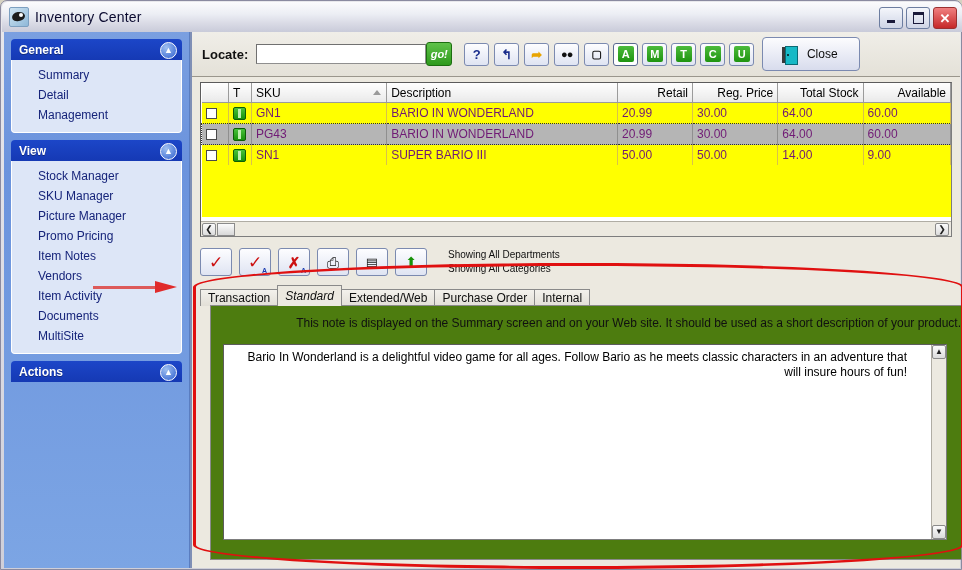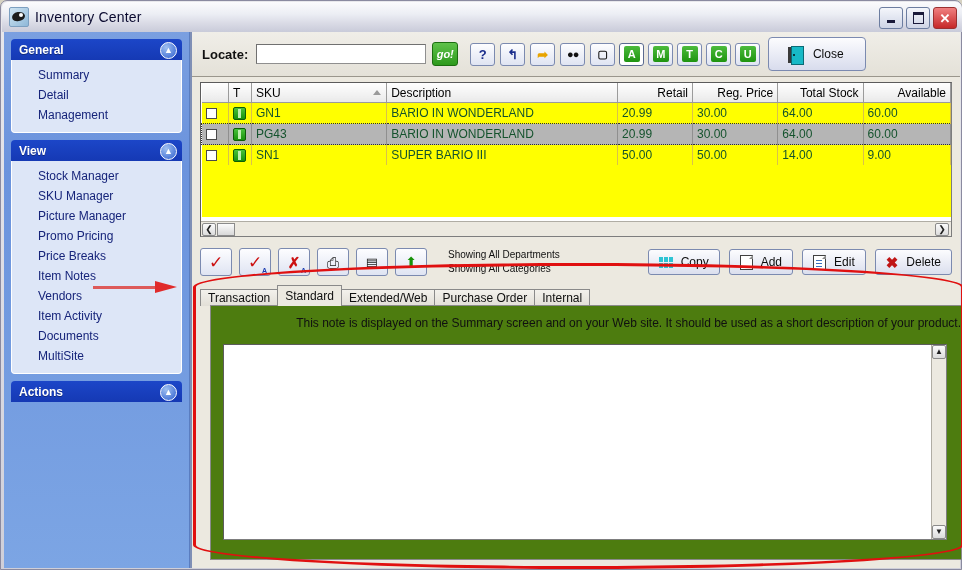--- a/index.html
+++ b/index.html
@@ -118,21 +118,21 @@
     display:flex;align-items:center;
   }
   #locate-label{margin-left:10px;font-size:13px;font-weight:bold;color:#101010;}
   #locate-input{
     margin-left:8px;width:170px;height:20px;box-sizing:border-box;
     border:1px solid #8f8f8f;border-top-color:#707070;border-left-color:#707070;
     background:#ffffff;font-family:"Liberation Sans",sans-serif;font-size:12px;
     padding:0 3px;
   }
   .go-btn{
-    margin-left:6px;width:24px;height:22px;border-radius:3px;
+    width:24px;height:22px;border-radius:3px;
     background:linear-gradient(to bottom,#5fc24a,#2e9a1c);
     border:1px solid #1c6e10;
     color:#ffffff;font-size:11px;font-weight:bold;font-style:italic;
     display:flex;align-items:center;justify-content:center;
     cursor:pointer;line-height:1;
   }
   .tb-btn{
     margin-left:5px;width:25px;height:23px;box-sizing:border-box;
     border:1px solid #7b8ab0;border-radius:3px;
     background:linear-gradient(to bottom,#fdfdff,#dfe4f2);
@@ -183,21 +183,21 @@
     height:19px;padding:0 4px;
     background:linear-gradient(to bottom,#ffffff,#e9e9e9);
     border-right:1px solid #9b9b9b;border-bottom:1px solid #9b9b9b;
     font-weight:normal;color:#000000;text-align:left;
     white-space:nowrap;position:relative;
   }
   table.grid th.num{text-align:right;}
   table.grid td{
     height:20px;padding:0 4px;white-space:nowrap;
     border-right:1px solid #d9c14a;
-    color:#14532d;
+    color:#701a75;
   }
   table.grid td.num{text-align:left;}
   tr.row{background:#ffff00;}
   tr.row.sel{background:#b5b5b5;}
   tr.row.sel td{border-right-color:#8f8f8f;}
   tr.row.sel td:first-child{border-top:1px dotted #303030;border-bottom:1px dotted #303030;border-left:1px dotted #303030;}
   tr.row.sel td{border-top:1px dotted #303030;border-bottom:1px dotted #303030;}
   td.chk{padding-left:5px;}
   .cbox{
     width:11px;height:11px;box-sizing:border-box;
@@ -282,21 +282,21 @@
   .tab{
     height:17px;box-sizing:border-box;padding:0 7px;
     border:1px solid #8a8a8a;border-bottom:none;
     background:linear-gradient(to bottom,#f3f1ec,#e2dfd7);
     color:#101010;display:flex;align-items:center;cursor:pointer;
     margin-right:-1px;
   }
   .tab.active{
     height:21px;margin-top:-4px;
     background:#ece9e0;border-color:#8a8a8a;
-    position:relative;z-index:3;
+    position:relative;z-index:3;font-style:italic;
   }
   #tabpanel{
     position:absolute;left:10px;top:17px;width:752px;height:255px;
     box-sizing:border-box;
     border:1px solid #8a8a8a;background:#4d7c0f;text-align:right;
   }
   #note-hint{
     margin:10px 0 0 14px;font-size:12px;color:#101010;
   }
   #note-box{
@@ -385,21 +385,20 @@
       <div class="panel">
         <div class="panel-head">
           <span class="ttl">View</span>
           <span class="chev">▲</span>
         </div>
         <div class="panel-body">
           <div class="s-item">Stock Manager</div>
           <div class="s-item">SKU Manager</div>
           <div class="s-item">Picture Manager</div>
           <div class="s-item">Promo Pricing</div>
-          <div class="s-item">Price Breaks</div>
           <div class="s-item">Item Notes</div>
           <div class="s-item">Vendors</div>
           <div class="s-item">Item Activity</div>
           <div class="s-item">Documents</div>
           <div class="s-item">MultiSite</div>
         </div>
       </div>
 
       <div class="panel">
         <div class="panel-head">
@@ -548,58 +547,34 @@
         </div>
         <div class="act-btn">
           <span style="font-size:14px;line-height:1;color:#179209;">⬆</span>
         </div>
 
         <div class="showing">
           <div>Showing All Departments</div>
           <div>Showing All Categories</div>
         </div>
 
-        <div class="right-btns">
-          <div class="rb">
-            <span class="copygrid">
-                <i></i>
-                <i></i>
-                <i></i>
-                <i></i>
-                <i></i>
-                <i></i>
-              </span>
-            <span>Copy</span>
-          </div>
-          <div class="rb">
-            <span class="pageico"></span>
-            <span>Add</span>
-          </div>
-          <div class="rb">
-            <span class="pageico lines"></span>
-            <span>Edit</span>
-          </div>
-          <div class="rb">
-            <span class="xred">✖</span>
-            <span>Delete</span>
-          </div>
-        </div>
       </div>
 
       <div id="notes">
         <div id="tabstrip">
           <div class="tab">Transaction</div>
           <div class="tab active">Standard</div>
           <div class="tab">Extended/Web</div>
           <div class="tab">Purchase Order</div>
           <div class="tab">Internal</div>
         </div>
         <div id="tabpanel">
           <div id="note-hint">This note is displayed on the Summary screen and on your Web site.  It should be used as a short description of your product.</div>
           <div id="note-box">
+            <div id="note-text">Bario In Wonderland is a delightful video game for all ages.  Follow Bario as he meets classic characters in an adventure that will insure hours of fun!</div>
             <div id="note-vscroll">
               <div class="vsb">▲</div>
               <div class="vsb bot">▼</div>
             </div>
           </div>
         </div>
       </div>
 
     </div>
   </div>

